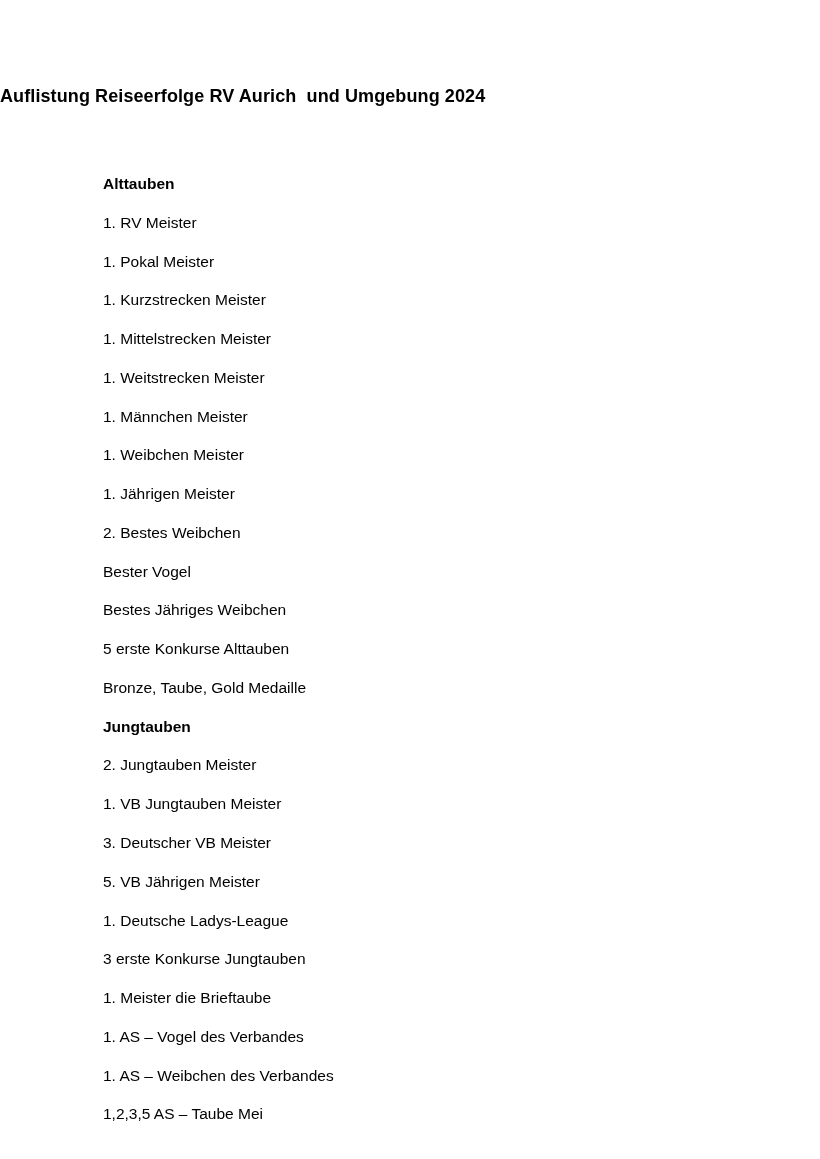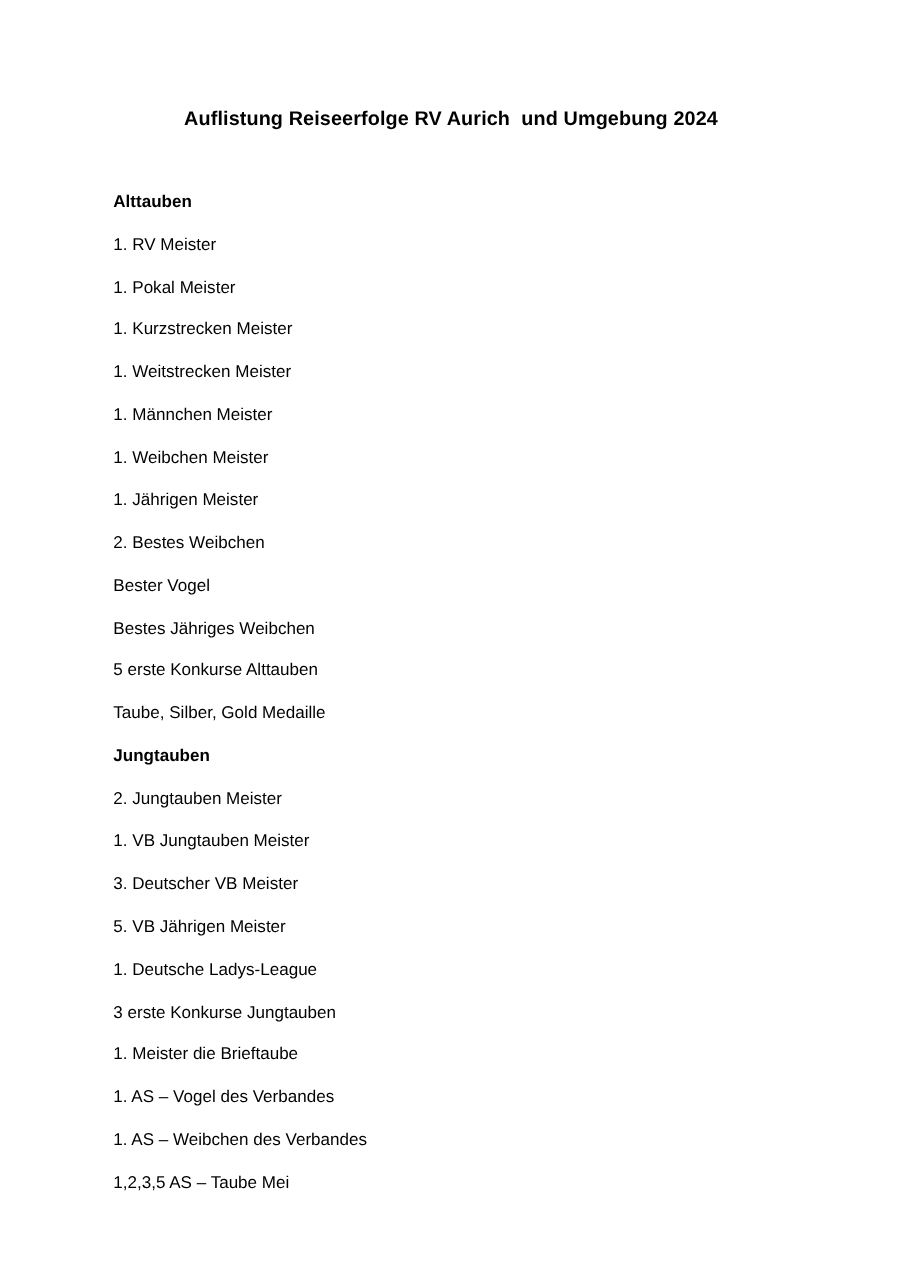--- a/index.html
+++ b/index.html
@@ -11,24 +11,24 @@
     position: relative;
     width: 820px;
     height: 1159px;
     background: #ffffff;
     font-family: "Liberation Sans", "DejaVu Sans", sans-serif;
     color: #000000;
     overflow: hidden;
   }
   .doc-title {
     position: absolute;
-    top: 96px;
+    top: 84px;
     left: 0;
     width: 820px;
-    text-align: center;
+    text-align: left;
     font-size: 18px;
     font-weight: bold;
     line-height: 24px;
     white-space: pre-wrap;
     letter-spacing: 0.1px;
   }
   .doc-body {
     position: absolute;
     top: 162px;
     left: 98px;
@@ -50,29 +50,30 @@
 <div class="page">
 
   <div class="doc-title">Auflistung Reiseerfolge RV Aurich  und Umgebung 2024</div>
 
   <div class="doc-body">
 
     <p class="doc-line doc-heading">Alttauben</p>
     <p class="doc-line">1. RV Meister</p>
     <p class="doc-line">1. Pokal Meister</p>
     <p class="doc-line">1. Kurzstrecken Meister</p>
+    <p class="doc-line">1. Mittelstrecken Meister</p>
     <p class="doc-line">1. Weitstrecken Meister</p>
     <p class="doc-line">1. Männchen Meister</p>
     <p class="doc-line">1. Weibchen Meister</p>
     <p class="doc-line">1. Jährigen Meister</p>
     <p class="doc-line">2. Bestes Weibchen</p>
     <p class="doc-line">Bester Vogel</p>
     <p class="doc-line">Bestes Jähriges Weibchen</p>
     <p class="doc-line">5 erste Konkurse Alttauben</p>
-    <p class="doc-line">Taube, Silber, Gold Medaille</p>
+    <p class="doc-line">Bronze, Taube, Gold Medaille</p>
 
     <p class="doc-line doc-heading">Jungtauben</p>
     <p class="doc-line">2. Jungtauben Meister</p>
     <p class="doc-line">1. VB Jungtauben Meister</p>
     <p class="doc-line">3. Deutscher VB Meister</p>
     <p class="doc-line">5. VB Jährigen Meister</p>
     <p class="doc-line">1. Deutsche Ladys-League</p>
     <p class="doc-line">3 erste Konkurse Jungtauben</p>
     <p class="doc-line">1. Meister die Brieftaube</p>
     <p class="doc-line">1. AS – Vogel des Verbandes</p>

